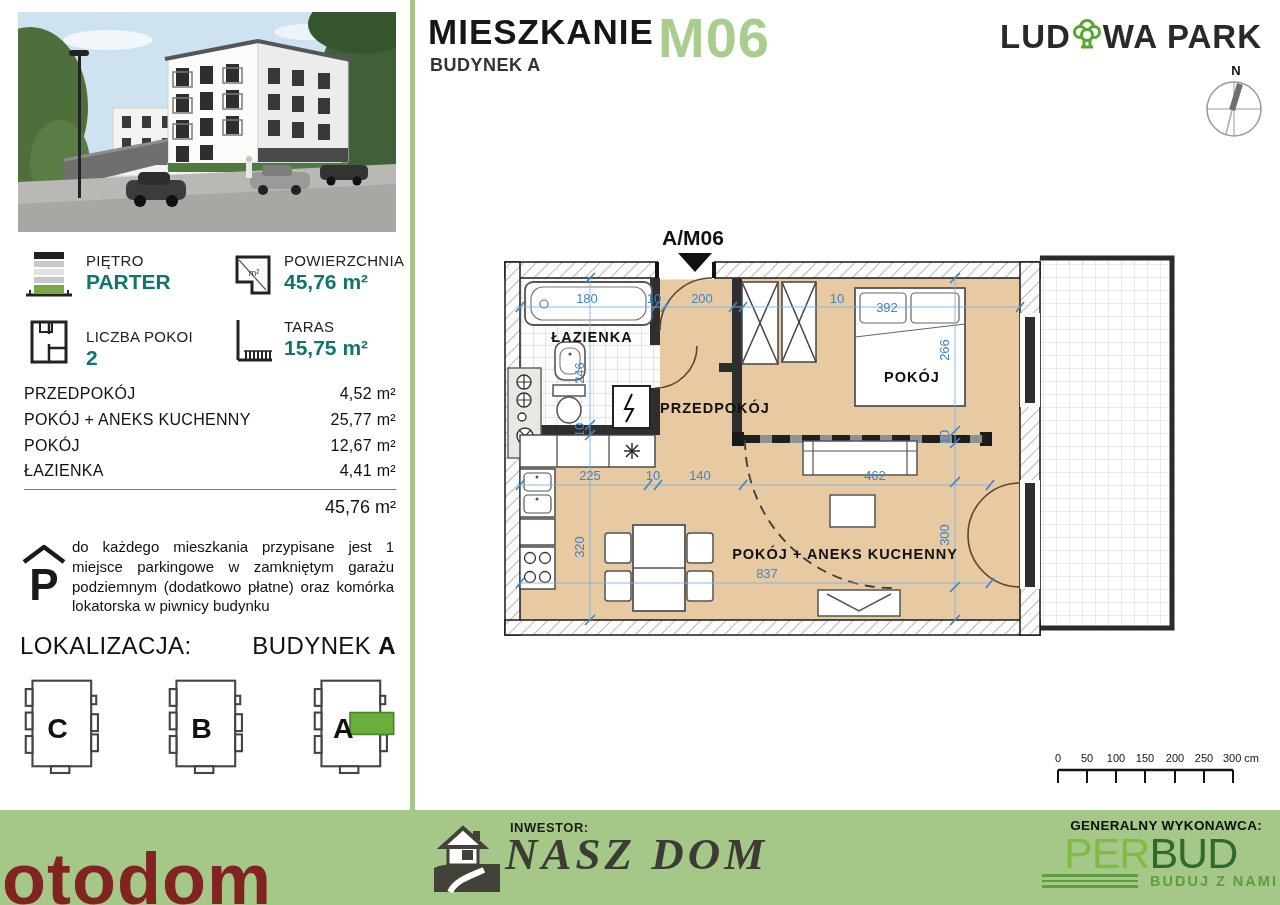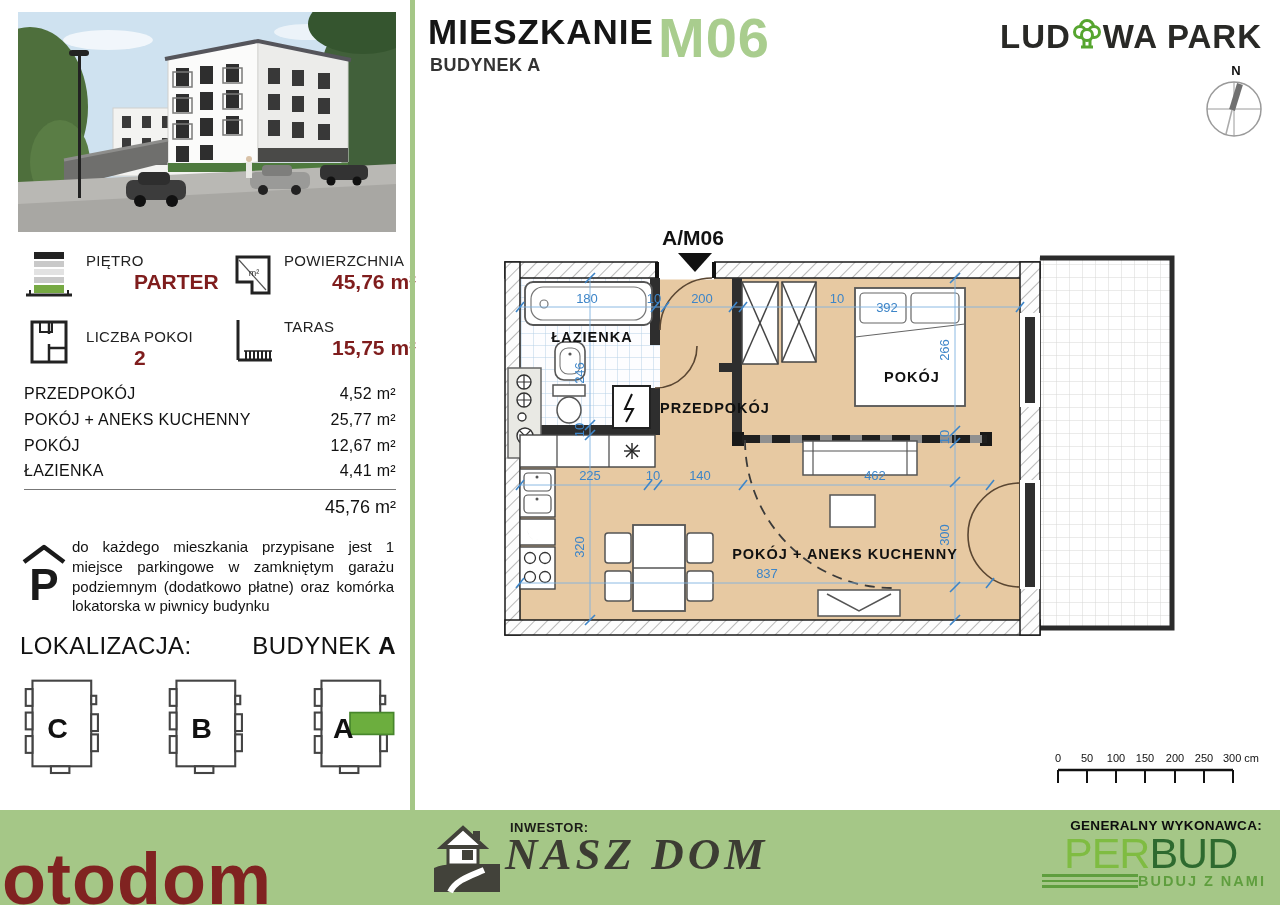--- a/index.html
+++ b/index.html
@@ -10,35 +10,35 @@
   html,body{margin:0;padding:0;background:#888;}
   .page{position:relative;width:1280px;height:905px;background:#fff;overflow:hidden;
         font-family:"Liberation Sans",sans-serif;color:var(--ink);}
   .abs{position:absolute;}
   .title{font-size:35px;font-weight:bold;letter-spacing:1px;color:#161616;}
   .subtitle{font-size:18px;font-weight:bold;color:#333;letter-spacing:.5px;}
   .unit-code{font-size:56px;font-weight:bold;color:var(--accent-green);letter-spacing:1px;}
   .brand{display:flex;align-items:center;font-size:33px;font-weight:bold;color:#292926;letter-spacing:1px;}
   .divider{position:absolute;left:410px;top:0;width:5px;height:810px;background:var(--bar-green);}
   .sum-label{font-size:15px;color:#222;letter-spacing:.3px;}
-  .sum-value{font-size:21px;font-weight:bold;color:#7f1d1d;margin-top:1px;margin-left:48px;}
+  .sum-value{font-size:21px;font-weight:bold;color:#0f766e;margin-top:1px;}
   .row-line{position:absolute;left:24px;width:372px;display:flex;justify-content:space-between;
             font-size:16px;color:#111;letter-spacing:.3px;}
   .tbl-rule{position:absolute;left:24px;width:372px;border-top:1.5px solid #777;}
   .total{position:absolute;left:24px;width:372px;text-align:right;font-size:18px;color:#111;}
   .parking-text{font-size:15px;color:#111;text-align:justify;line-height:1.32;}
   .loc-label{font-size:24px;color:#111;letter-spacing:.4px;}
   .footer-bar{position:absolute;left:0;top:810px;width:1280px;height:118px;background:var(--bar-green);}
   .inv-label{font-size:13px;font-weight:bold;color:#1c1c18;letter-spacing:.5px;}
   .inv-name{font-family:"Liberation Serif",serif;font-style:italic;font-weight:600;font-size:45px;
             color:#3c3c33;letter-spacing:4px;}
   .gw-label{font-size:13.5px;font-weight:bold;color:#0e0e0e;letter-spacing:.3px;}
   .perbud{font-size:43px;font-weight:normal;letter-spacing:-1px;line-height:1;margin-left:32px;}
   .perbud .per{color:var(--logo-light-green);} .perbud .bud{color:var(--logo-dark-green);}
-  .tagline{display:flex;align-items:center;gap:0;}
+  .tagline{display:flex;align-items:center;gap:12px;}
   .tagline .lines{display:flex;flex-direction:column;gap:3px;width:96px;}
   .tagline .lines span{height:2.5px;background:#5f9e3e;}
   .tagline .txt{font-size:14.5px;font-weight:bold;color:#5f9e3e;letter-spacing:2px;}
   .watermark{position:absolute;left:2px;top:838px;font-size:72px;font-weight:bold;color:#7f1d1d;
              letter-spacing:1px;opacity:.96;}
   svg text{font-family:"Liberation Sans",sans-serif;}
 </style>
 </head>
 <body>
 

